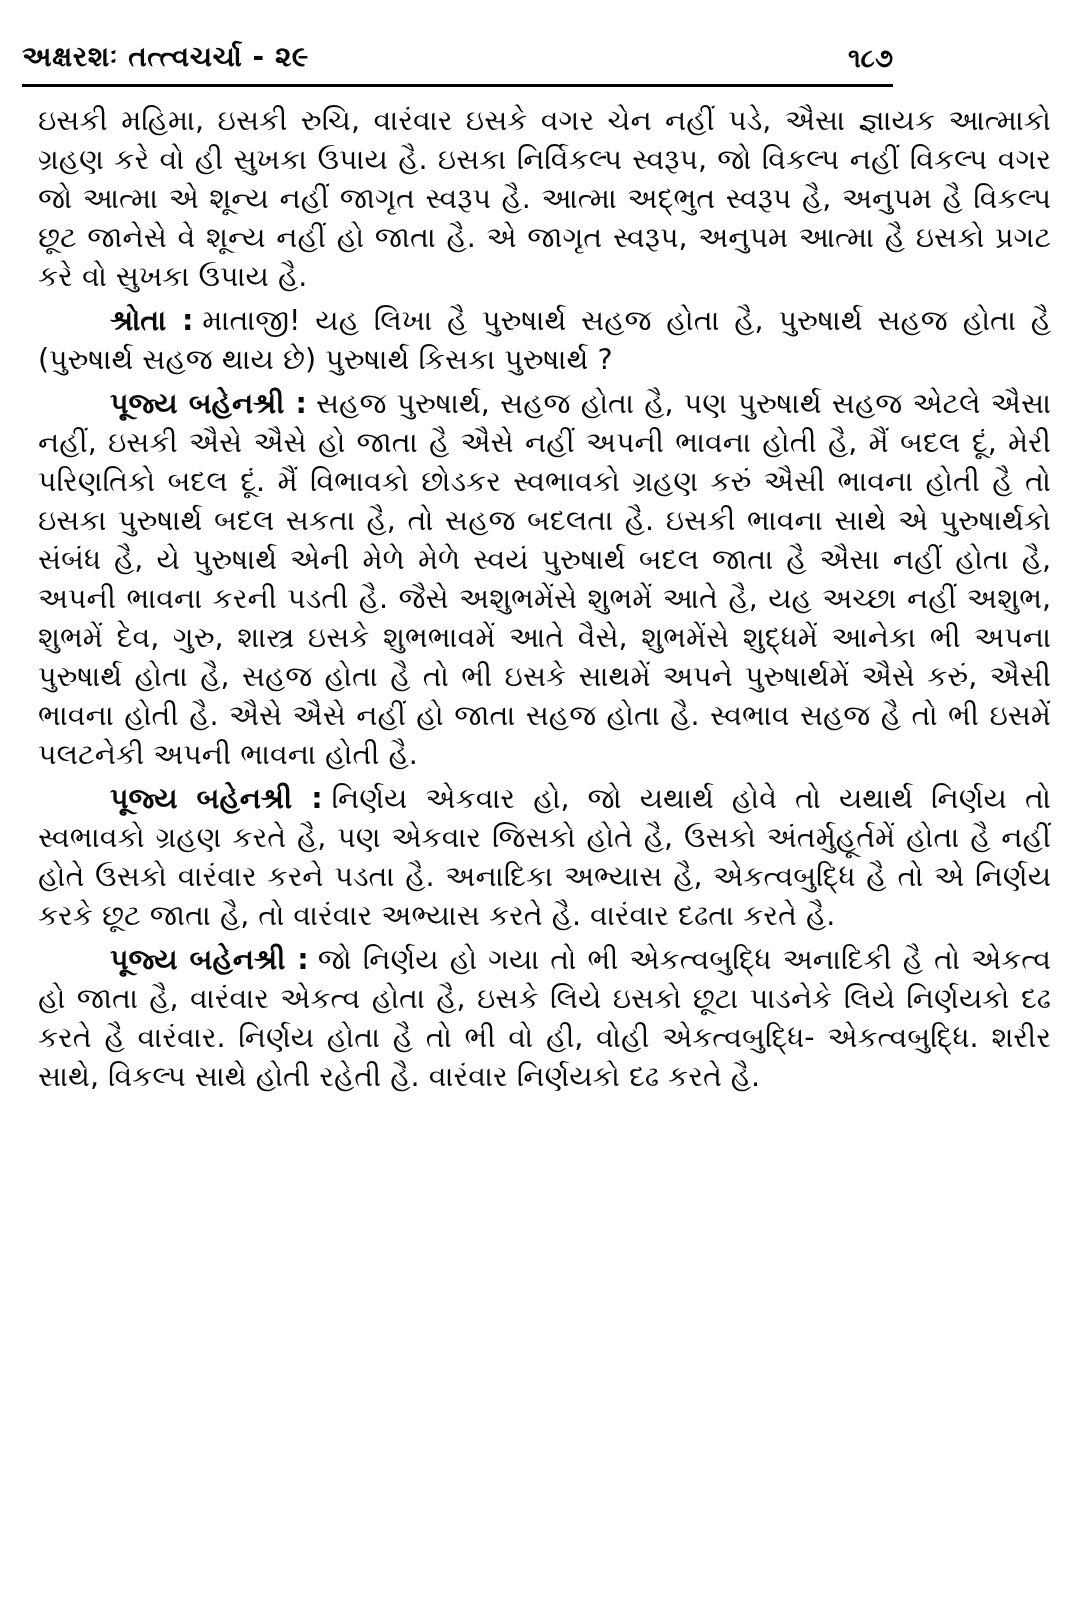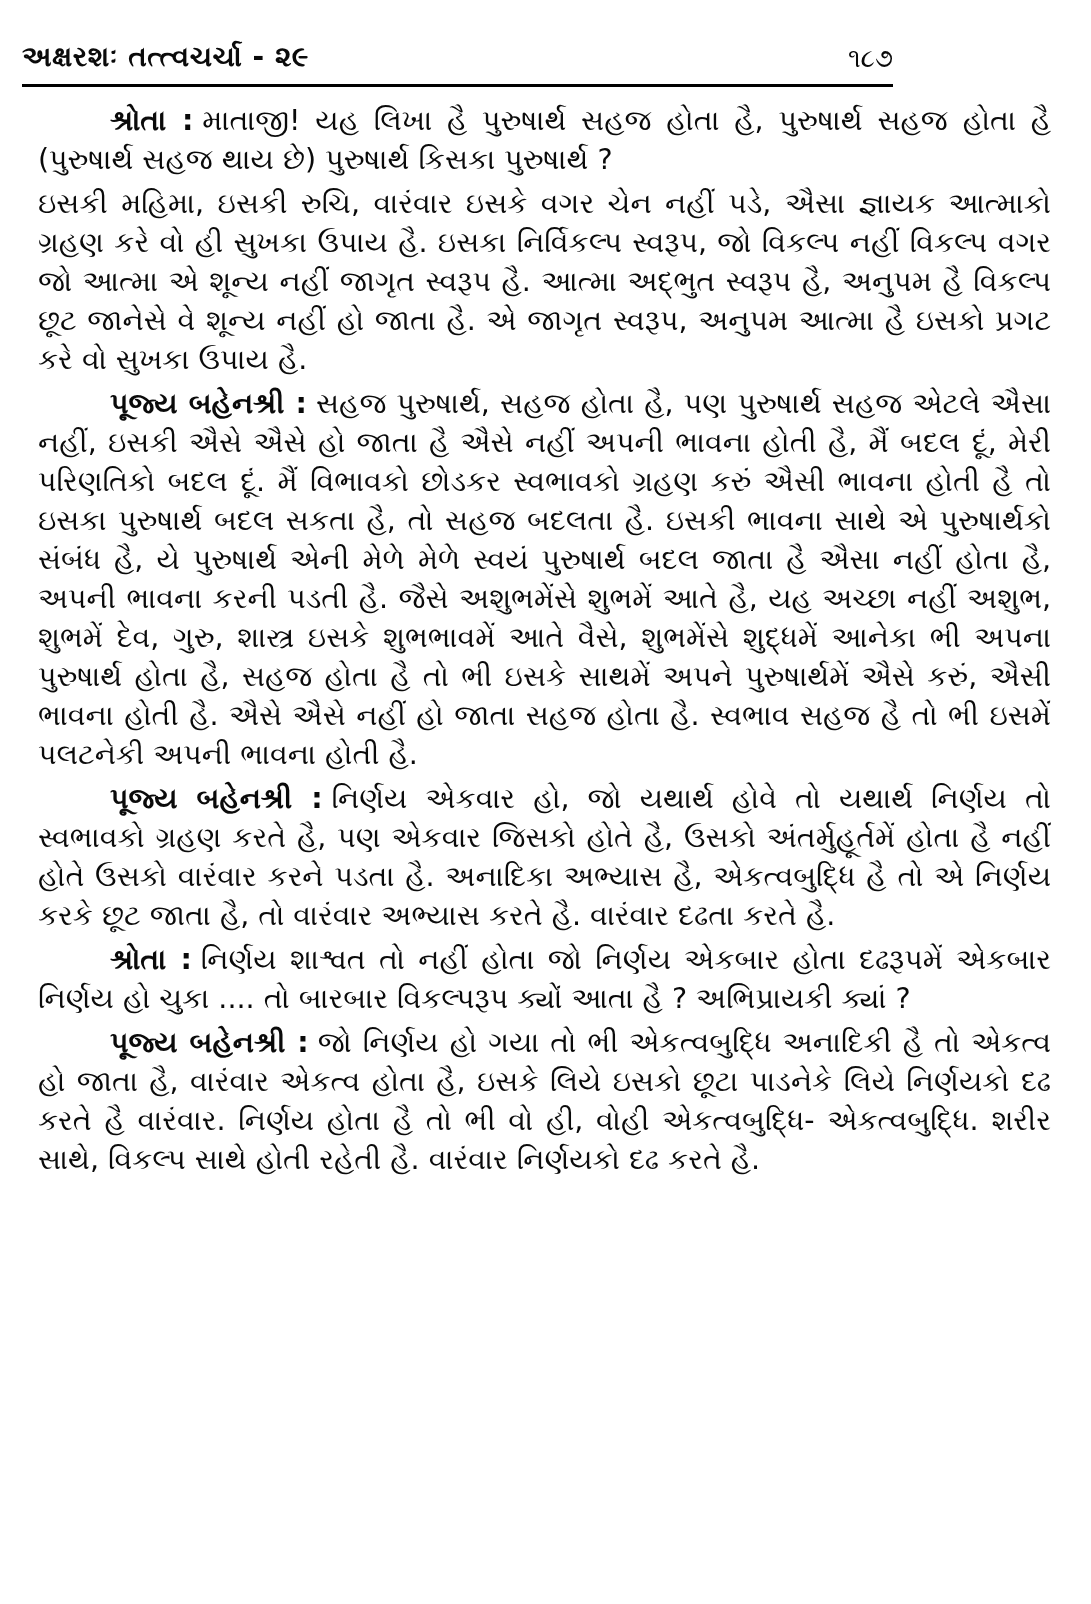--- a/index.html
+++ b/index.html
@@ -24,21 +24,21 @@
     margin: 40px 198px 4px 22px;
   }
   .header-title {
     font-size: 28px;
     font-weight: bold;
     letter-spacing: 0.5px;
     white-space: nowrap;
   }
   .header-pageno {
     font-size: 26px;
-    font-weight: 400;
+    font-weight: 700;
     white-space: nowrap;
   }
   .rule {
     border-bottom: 3px solid #000000;
     margin: 10px 198px 0 22px;
   }
   .content {
     margin: 14px 40px 0 38px;
     font-size: 28.5px;
     line-height: 39px;
@@ -65,28 +65,27 @@
 
   <div class="header">
     <span class="header-title">અક્ષરશઃ તત્ત્વચર્ચા - ૨૯</span>
     <span class="header-pageno">૧૮૭</span>
   </div>
 
   <div class="rule"></div>
 
   <div class="content">
 
+    <p class="para"><span class="speaker"></span><span>ઇસકી મહિમા, ઇસકી રુચિ, વારંવાર ઇસકે વગર ચેન નહીં પડે, ઐસા જ્ઞાયક આત્માકો ગ્રહણ કરે વો હી સુખકા ઉપાય હૈ. ઇસકા નિર્વિકલ્પ સ્વરૂપ, જો વિકલ્પ નહીં વિકલ્પ વગર જો આત્મા એ શૂન્ય નહીં જાગૃત સ્વરૂપ હૈ. આત્મા અદ્ભુત સ્વરૂપ હૈ, અનુપમ હૈ વિકલ્પ છૂટ જાનેસે વે શૂન્ય નહીં હો જાતા હૈ. એ જાગૃત સ્વરૂપ, અનુપમ આત્મા હૈ ઇસકો પ્રગટ કરે વો સુખકા ઉપાય હૈ.</span></p>
+
     <p class="para indent"><span class="speaker">શ્રોતા :</span><span>માતાજી! યહ લિખા હૈ પુરુષાર્થ સહજ હોતા હૈ, પુરુષાર્થ સહજ હોતા હૈ (પુરુષાર્થ સહજ થાય છે) પુરુષાર્થ કિસકા પુરુષાર્થ ?</span></p>
-
-    <p class="para"><span class="speaker"></span><span>ઇસકી મહિમા, ઇસકી રુચિ, વારંવાર ઇસકે વગર ચેન નહીં પડે, ઐસા જ્ઞાયક આત્માકો ગ્રહણ કરે વો હી સુખકા ઉપાય હૈ. ઇસકા નિર્વિકલ્પ સ્વરૂપ, જો વિકલ્પ નહીં વિકલ્પ વગર જો આત્મા એ શૂન્ય નહીં જાગૃત સ્વરૂપ હૈ. આત્મા અદ્ભુત સ્વરૂપ હૈ, અનુપમ હૈ વિકલ્પ છૂટ જાનેસે વે શૂન્ય નહીં હો જાતા હૈ. એ જાગૃત સ્વરૂપ, અનુપમ આત્મા હૈ ઇસકો પ્રગટ કરે વો સુખકા ઉપાય હૈ.</span></p>
 
     <p class="para indent"><span class="speaker">પૂજ્ય બહેનશ્રી :</span><span>સહજ પુરુષાર્થ, સહજ હોતા હૈ, પણ પુરુષાર્થ સહજ એટલે ઐસા નહીં, ઇસકી ઐસે ઐસે હો જાતા હૈ ઐસે નહીં અપની ભાવના હોતી હૈ, મૈં બદલ દૂં, મેરી પરિણતિકો બદલ દૂં. મૈં વિભાવકો છોડકર સ્વભાવકો ગ્રહણ કરું ઐસી ભાવના હોતી હૈ તો ઇસકા પુરુષાર્થ બદલ સકતા હૈ, તો સહજ બદલતા હૈ. ઇસકી ભાવના સાથે એ પુરુષાર્થકો સંબંધ હૈ, યે પુરુષાર્થ એની મેળે મેળે સ્વયં પુરુષાર્થ બદલ જાતા હૈ ઐસા નહીં હોતા હૈ, અપની ભાવના કરની પડતી હૈ. જૈસે અશુભમેંસે શુભમેં આતે હૈ, યહ અચ્છા નહીં અશુભ, શુભમેં દેવ, ગુરુ, શાસ્ત્ર ઇસકે શુભભાવમેં આતે વૈસે, શુભમેંસે શુદ્ધમેં આનેકા ભી અપના પુરુષાર્થ હોતા હૈ, સહજ હોતા હૈ તો ભી ઇસકે સાથમેં અપને પુરુષાર્થમેં ઐસે કરું, ઐસી ભાવના હોતી હૈ. ઐસે ઐસે નહીં હો જાતા સહજ હોતા હૈ. સ્વભાવ સહજ હૈ તો ભી ઇસમેં પલટનેકી અપની ભાવના હોતી હૈ.</span></p>
 
 
     <p class="para indent"><span class="speaker">પૂજ્ય બહેનશ્રી :</span><span>નિર્ણય એકવાર હો, જો યથાર્થ હોવે તો યથાર્થ નિર્ણય તો સ્વભાવકો ગ્રહણ કરતે હૈ, પણ એકવાર જિસકો હોતે હૈ, ઉસકો અંતર્મુહૂર્તમેં હોતા હૈ નહીં હોતે ઉસકો વારંવાર કરને પડતા હૈ. અનાદિકા અભ્યાસ હૈ, એકત્વબુદ્ધિ હૈ તો એ નિર્ણય કરકે છૂટ જાતા હૈ, તો વારંવાર અભ્યાસ કરતે હૈ. વારંવાર દઢતા કરતે હૈ.</span></p>
 
-    <p class="para indent"><span class="speaker">શ્રોતા :</span><span>નિર્ણય શાશ્વત તો નહીં હોતા જો નિર્ણય એકબાર હોતા દઢરૂપમેં એકબાર નિર્ણય હો ચુકા .... તો બારબાર વિકલ્પરૂપ ક્યોં આતા હૈ ? અભિપ્રાયકી ક્યાં ?</span></p>
 
     <p class="para indent"><span class="speaker">પૂજ્ય બહેનશ્રી :</span><span>જો નિર્ણય હો ગયા તો ભી એકત્વબુદ્ધિ અનાદિકી હૈ તો એકત્વ હો જાતા હૈ, વારંવાર એકત્વ હોતા હૈ, ઇસકે લિયે ઇસકો છૂટા પાડનેકે લિયે નિર્ણયકો દઢ કરતે હૈ વારંવાર. નિર્ણય હોતા હૈ તો ભી વો હી, વોહી એકત્વબુદ્ધિ- એકત્વબુદ્ધિ. શરીર સાથે, વિકલ્પ સાથે હોતી રહેતી હૈ. વારંવાર નિર્ણયકો દઢ કરતે હૈ.</span></p>
 
   </div>
 
 </div>
 
 </body></html>

